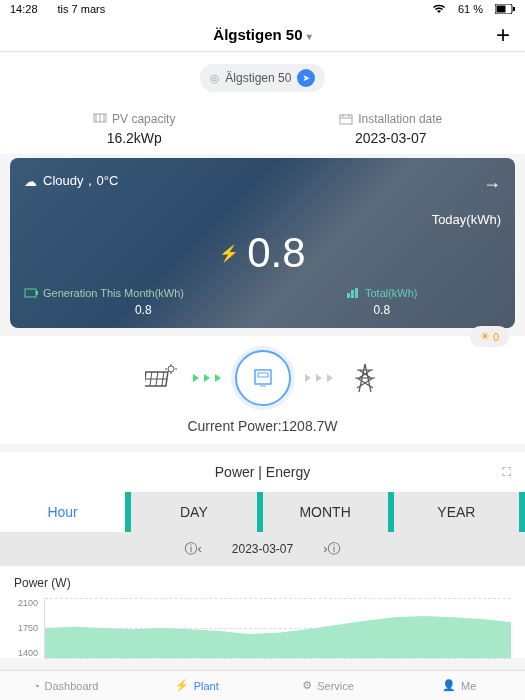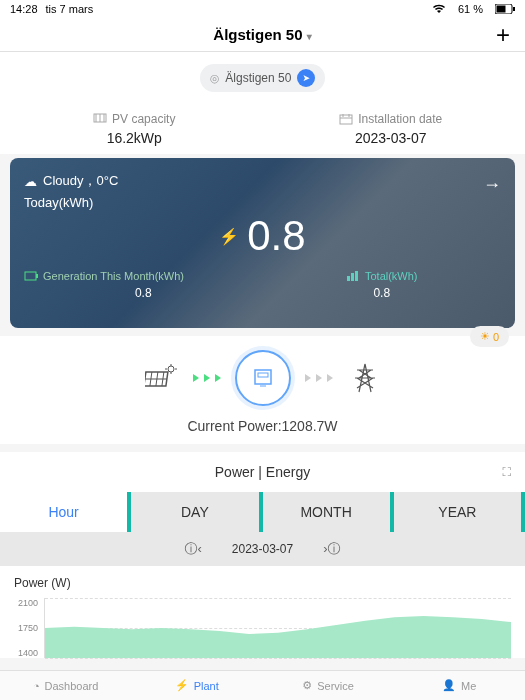--- a/index.html
+++ b/index.html
@@ -1,35 +1,35 @@
 <!DOCTYPE html>
 <html><head>
 <meta charset="utf-8">
 <style>
 *{margin:0;padding:0;box-sizing:border-box;font-family:-apple-system,BlinkMacSystemFont,sans-serif}
 body{width:525px;height:700px;background:#f5f5f5;overflow:hidden;position:relative}
 .status-bar{display:flex;justify-content:space-between;align-items:center;padding:3px 10px;font-size:11px;background:#fff}
-.status-left{display:flex;gap:8px}
+.status-left{display:flex;gap:20px}
 .status-right{display:flex;align-items:center;gap:12px}
 .header{display:flex;justify-content:center;align-items:center;padding:8px;background:#fff;position:relative}
 .header-title{font-size:15px;font-weight:700}
 .header-plus{position:absolute;right:15px;font-size:24px;font-weight:300}
 .divider{height:1px;background:#e0e0e0}
 .location-chip-row{display:flex;justify-content:center;padding:12px 0;background:#fff}
 .location-chip{background:#eef0f2;border-radius:14px;padding:5px 10px;display:flex;align-items:center;gap:6px;font-size:12px;color:#555}
 .loc-icon{color:#999;font-size:11px}
 .loc-nav{width:18px;height:18px;background:#3b82f6;border-radius:50%;display:flex;align-items:center;justify-content:center;color:#fff;font-size:9px}
 .info-row{display:flex;background:#fff;padding:8px 6px}
 .info-col{flex:1;text-align:center}
 .info-label{font-size:12px;color:#888;display:flex;align-items:center;justify-content:center;gap:5px}
 .info-val{font-size:14px;color:#222;margin-top:4px}
 .card{margin:4px 10px 0;border-radius:8px;padding:14px;color:#fff;position:relative;background:linear-gradient(135deg,#3a5a7a 0%,#2d4a6a 40%,#5a6a7a 60%,#4a5a6a 100%);height:170px}
 .weather{display:flex;align-items:center;gap:6px;font-size:13px}
 .card-arrow{position:absolute;right:14px;top:14px;font-size:18px}
-.today{text-align:left;margin-top:5px}
+.today{text-align:right;margin-top:22px}
 .today-label{font-size:13px}
 .today-val{font-size:42px;font-weight:400;margin-top:2px;display:flex;align-items:center;justify-content:center;gap:8px}
 .bolt{color:#4ade80;font-size:16px}
 .stats-row{display:flex;margin-top:10px}
 .stat-col{flex:1}
 .stat-label{font-size:11px;color:#a0d0b0;display:flex;align-items:center;gap:5px}
 .stat-label.r{color:#5ed0c0;justify-content:center}
 .stat-val{font-size:12px;text-align:center;margin-top:4px}
 .flow-section{background:#fff;padding:14px 0 10px;margin-top:8px;position:relative}
 .badge{position:absolute;right:16px;top:-10px;background:#f0f0f0;border-radius:12px;padding:4px 10px;font-size:11px;color:#f59e0b;display:flex;align-items:center;gap:3px}
@@ -37,21 +37,21 @@
 .flow-icon{width:36px;height:36px;display:flex;align-items:center;justify-content:center;color:#666}
 .flow-center{width:56px;height:56px;border:2px solid #60a5fa;border-radius:50%;display:flex;align-items:center;justify-content:center;color:#60a5fa;box-shadow:0 0 0 4px rgba(96,165,250,0.15)}
 .dots{display:flex;gap:5px}
 .dot{width:0;height:0;border-top:4px solid transparent;border-bottom:4px solid transparent;border-left:6px solid #4ade80}
 .dot.gray{border-left-color:#ccc}
 .current-power{text-align:center;font-size:14px;color:#444;margin-top:12px}
 .chart-header{background:#fff;padding:12px;display:flex;align-items:center;justify-content:center;position:relative;margin-top:8px}
 .chart-title{font-size:14px;color:#333}
 .expand{position:absolute;right:14px;color:#888;font-size:12px}
 .tabs{display:flex;background:#e8e8e8}
-.tab{flex:1;text-align:center;padding:12px 0;font-size:14px;color:#333;border-right:4px solid #14b8a6}
+.tab{flex:1;text-align:center;padding:12px 0;font-size:14px;color:#333;border-right:6px solid #14b8a6}
 .tab.active{background:#fff;color:#3b82f6}
 .date-nav{background:#e8e8e8;display:flex;align-items:center;justify-content:center;gap:30px;padding:8px 0;font-size:12px;color:#333}
 .nav-btn{color:#666;font-size:13px}
 .chart-area{background:#fff;padding:10px 14px 0}
 .chart-label{font-size:12px;color:#333;margin-bottom:8px}
 .chart{position:relative;height:60px;display:flex}
 .y-axis{display:flex;flex-direction:column;justify-content:space-between;font-size:9px;color:#888;padding-right:6px;text-align:right;width:30px}
 .plot{flex:1;position:relative;border-left:1px solid #ddd}
 .grid-line{position:absolute;left:0;right:0;border-top:1px dashed #ddd}
 .bottom-nav{position:absolute;bottom:0;left:0;right:0;display:flex;background:#fafafa;border-top:1px solid #e0e0e0;padding:8px 0}

